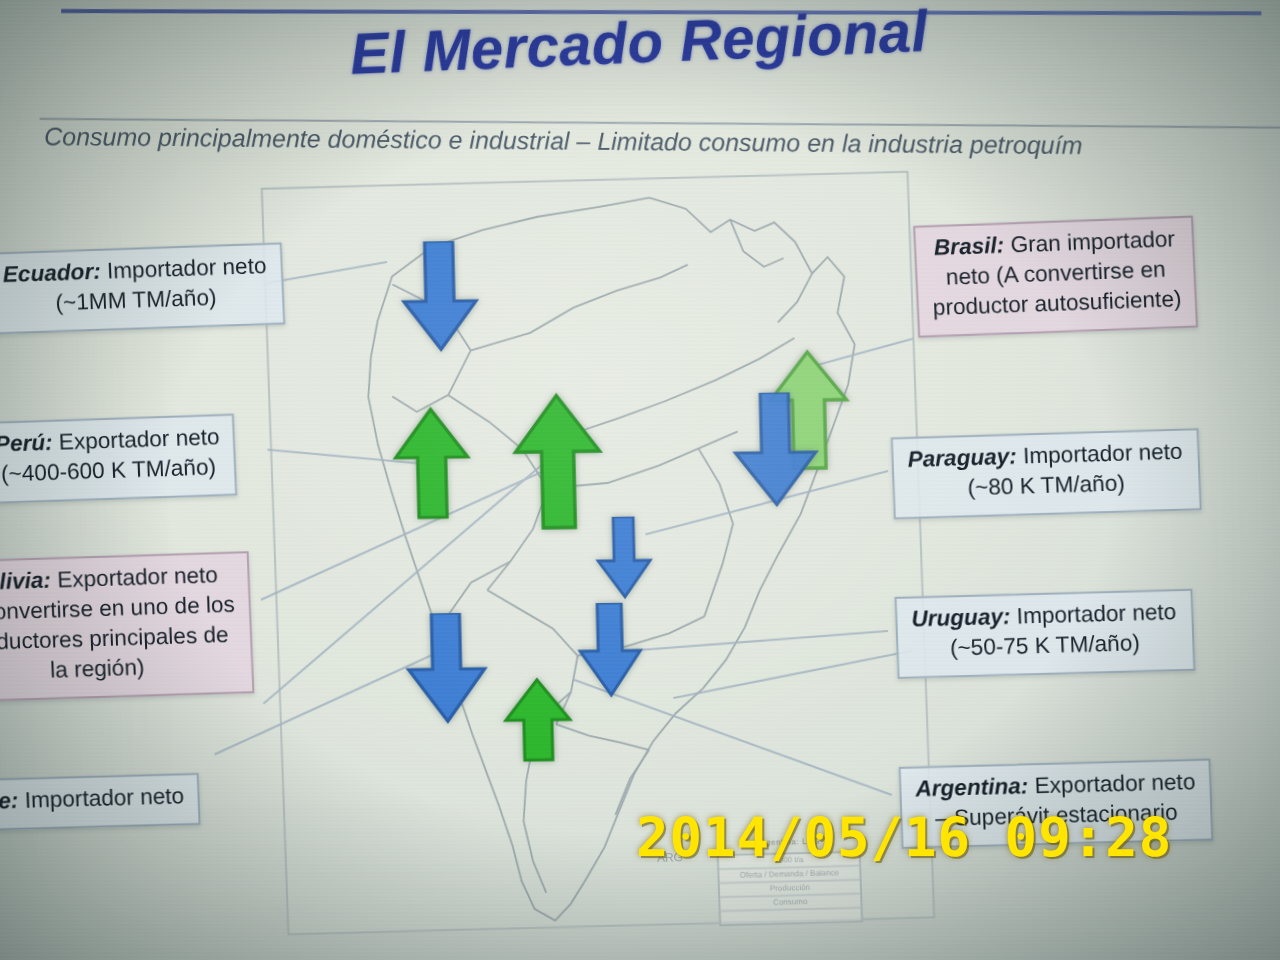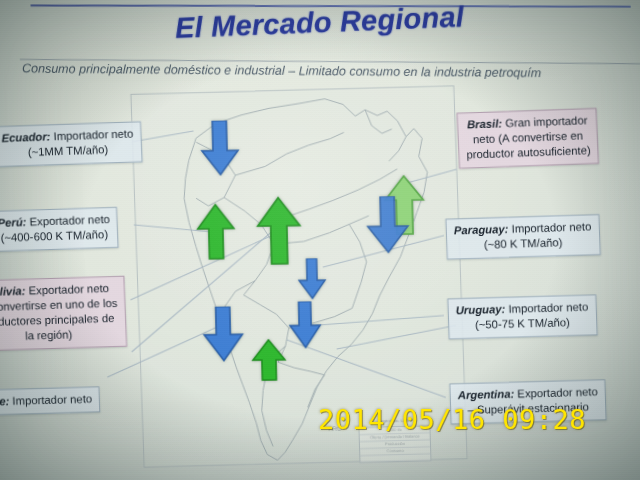--- a/index.html
+++ b/index.html
@@ -116,21 +116,21 @@
   .srctable .cap{
     position:absolute; left:0; top:-9px; width:70px; text-align:center;
     font-size:4px; color:#8a949a; letter-spacing:.3px;
   }
   .blurtext{ font-size:4px; color:#96a0a4; text-align:center; line-height:6px; }
 
   
   .stamp{
     position:absolute; left:318px; top:404px;
     font-family:"DejaVu Sans Mono", monospace;
-    font-size:27px; font-weight:normal;
+    font-size:27px; font-weight:bold;
     color:#ffe500;
     letter-spacing:.5px;
     text-shadow:0 0 3px rgba(120,100,0,.65), 1px 1px 0 rgba(90,80,0,.5);
     white-space:nowrap;
   }
 </style>
 </head>
 <body>
 
 <div id="photo">

